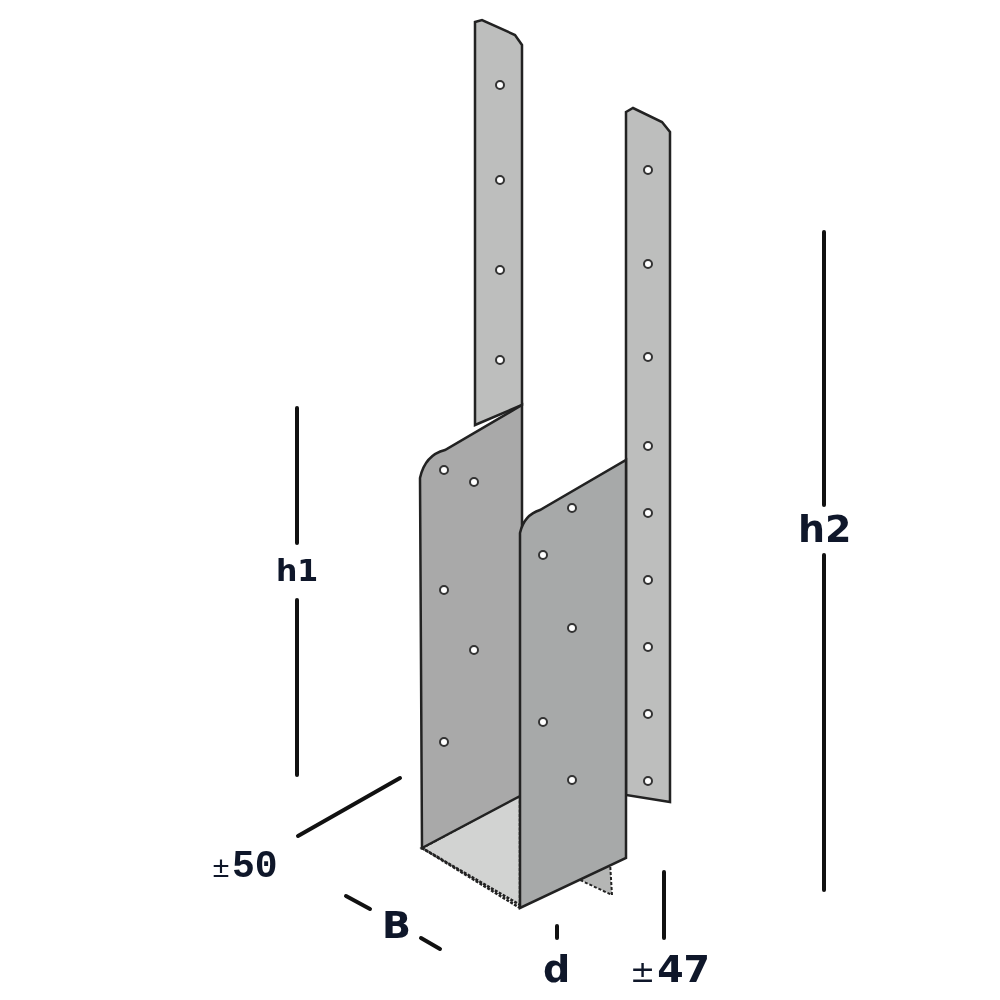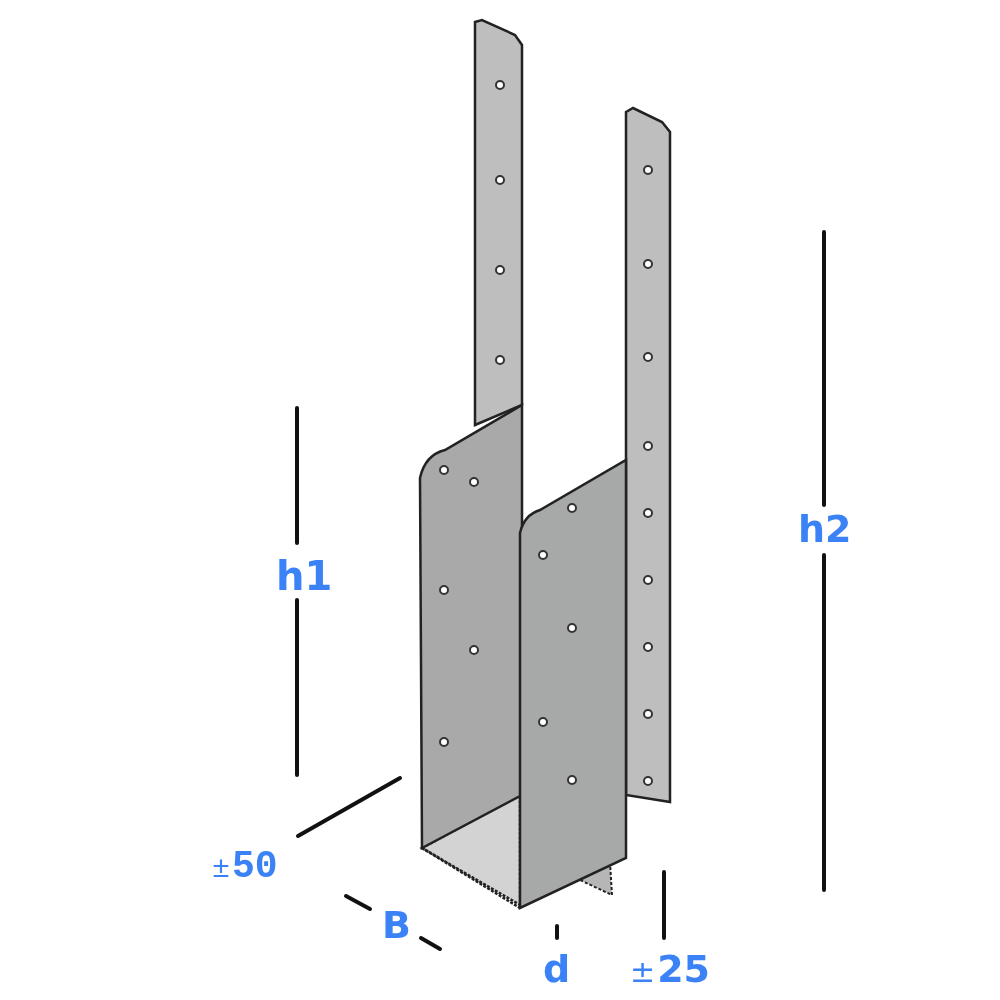--- a/index.html
+++ b/index.html
@@ -1,18 +1,18 @@
 <!DOCTYPE html>
 <html><head>
 <meta charset="utf-8">
 <style>
   html, body { margin:0; padding:0; background:#ffffff; }
   body { width:1000px; height:1000px; position:relative; overflow:hidden; font-family:"Liberation Sans", sans-serif; }
   svg { position:absolute; left:0; top:0; }
-  .lbl { position:absolute; font-family:"DejaVu Sans", sans-serif; font-weight:bold; color:#3b82f6; line-height:1; white-space:nowrap; }
+  .lbl { position:absolute; font-family:"DejaVu Sans", sans-serif; font-weight:bold; color:#0f172a; line-height:1; white-space:nowrap; }
   .pm { font-weight:normal; font-size:30px; margin-right:2px; }
 </style>
 </head>
 <body>
 
 <svg width="1000" height="1000" viewBox="0 0 1000 1000">
 
   <path d="M475,22 L482,20 L515,35 L522,45 L522,405 L475,425 Z" fill="#bdbebd" stroke="#222" stroke-width="2.5"></path>
 
   <path d="M626,112 L633,108 L662,122 L670,132 L670,802 L626,795 Z" fill="#bdbebd" stroke="#222" stroke-width="2.5"></path>
@@ -64,22 +64,22 @@
     <line x1="824" y1="232" x2="824" y2="505"></line>
     <line x1="824" y1="555" x2="824" y2="890"></line>
     <line x1="298" y1="836" x2="400" y2="778"></line>
     <line x1="346" y1="896" x2="370" y2="909"></line>
     <line x1="421" y1="938" x2="440" y2="949"></line>
     <line x1="557" y1="926" x2="557" y2="938"></line>
     <line x1="664" y1="872" x2="664" y2="938"></line>
   </g>
 </svg>
 
-<div class="lbl" style="left:276px;top:556px;font-size:40px;">h1</div>
+<div class="lbl" style="left:276px;top:556px;font-size:30px;">h1</div>
 <div class="lbl" style="left:798px;top:510px;font-size:38px;">h2</div>
 <div class="lbl" style="left:382px;top:906px;font-size:38px;">B</div>
 <div class="lbl" style="left:543px;top:950px;font-size:38px;">d</div>
 <div class="lbl" style="left:212px;top:848px;font-size:38px;font-family:Liberation Mono, monospace;">
   <span class="pm">±</span><span>50</span>
 </div>
 <div class="lbl" style="left:630px;top:950px;font-size:38px;">
-  <span class="pm">±</span><span>25</span>
+  <span class="pm">±</span><span>47</span>
 </div>
 
 </body></html>

